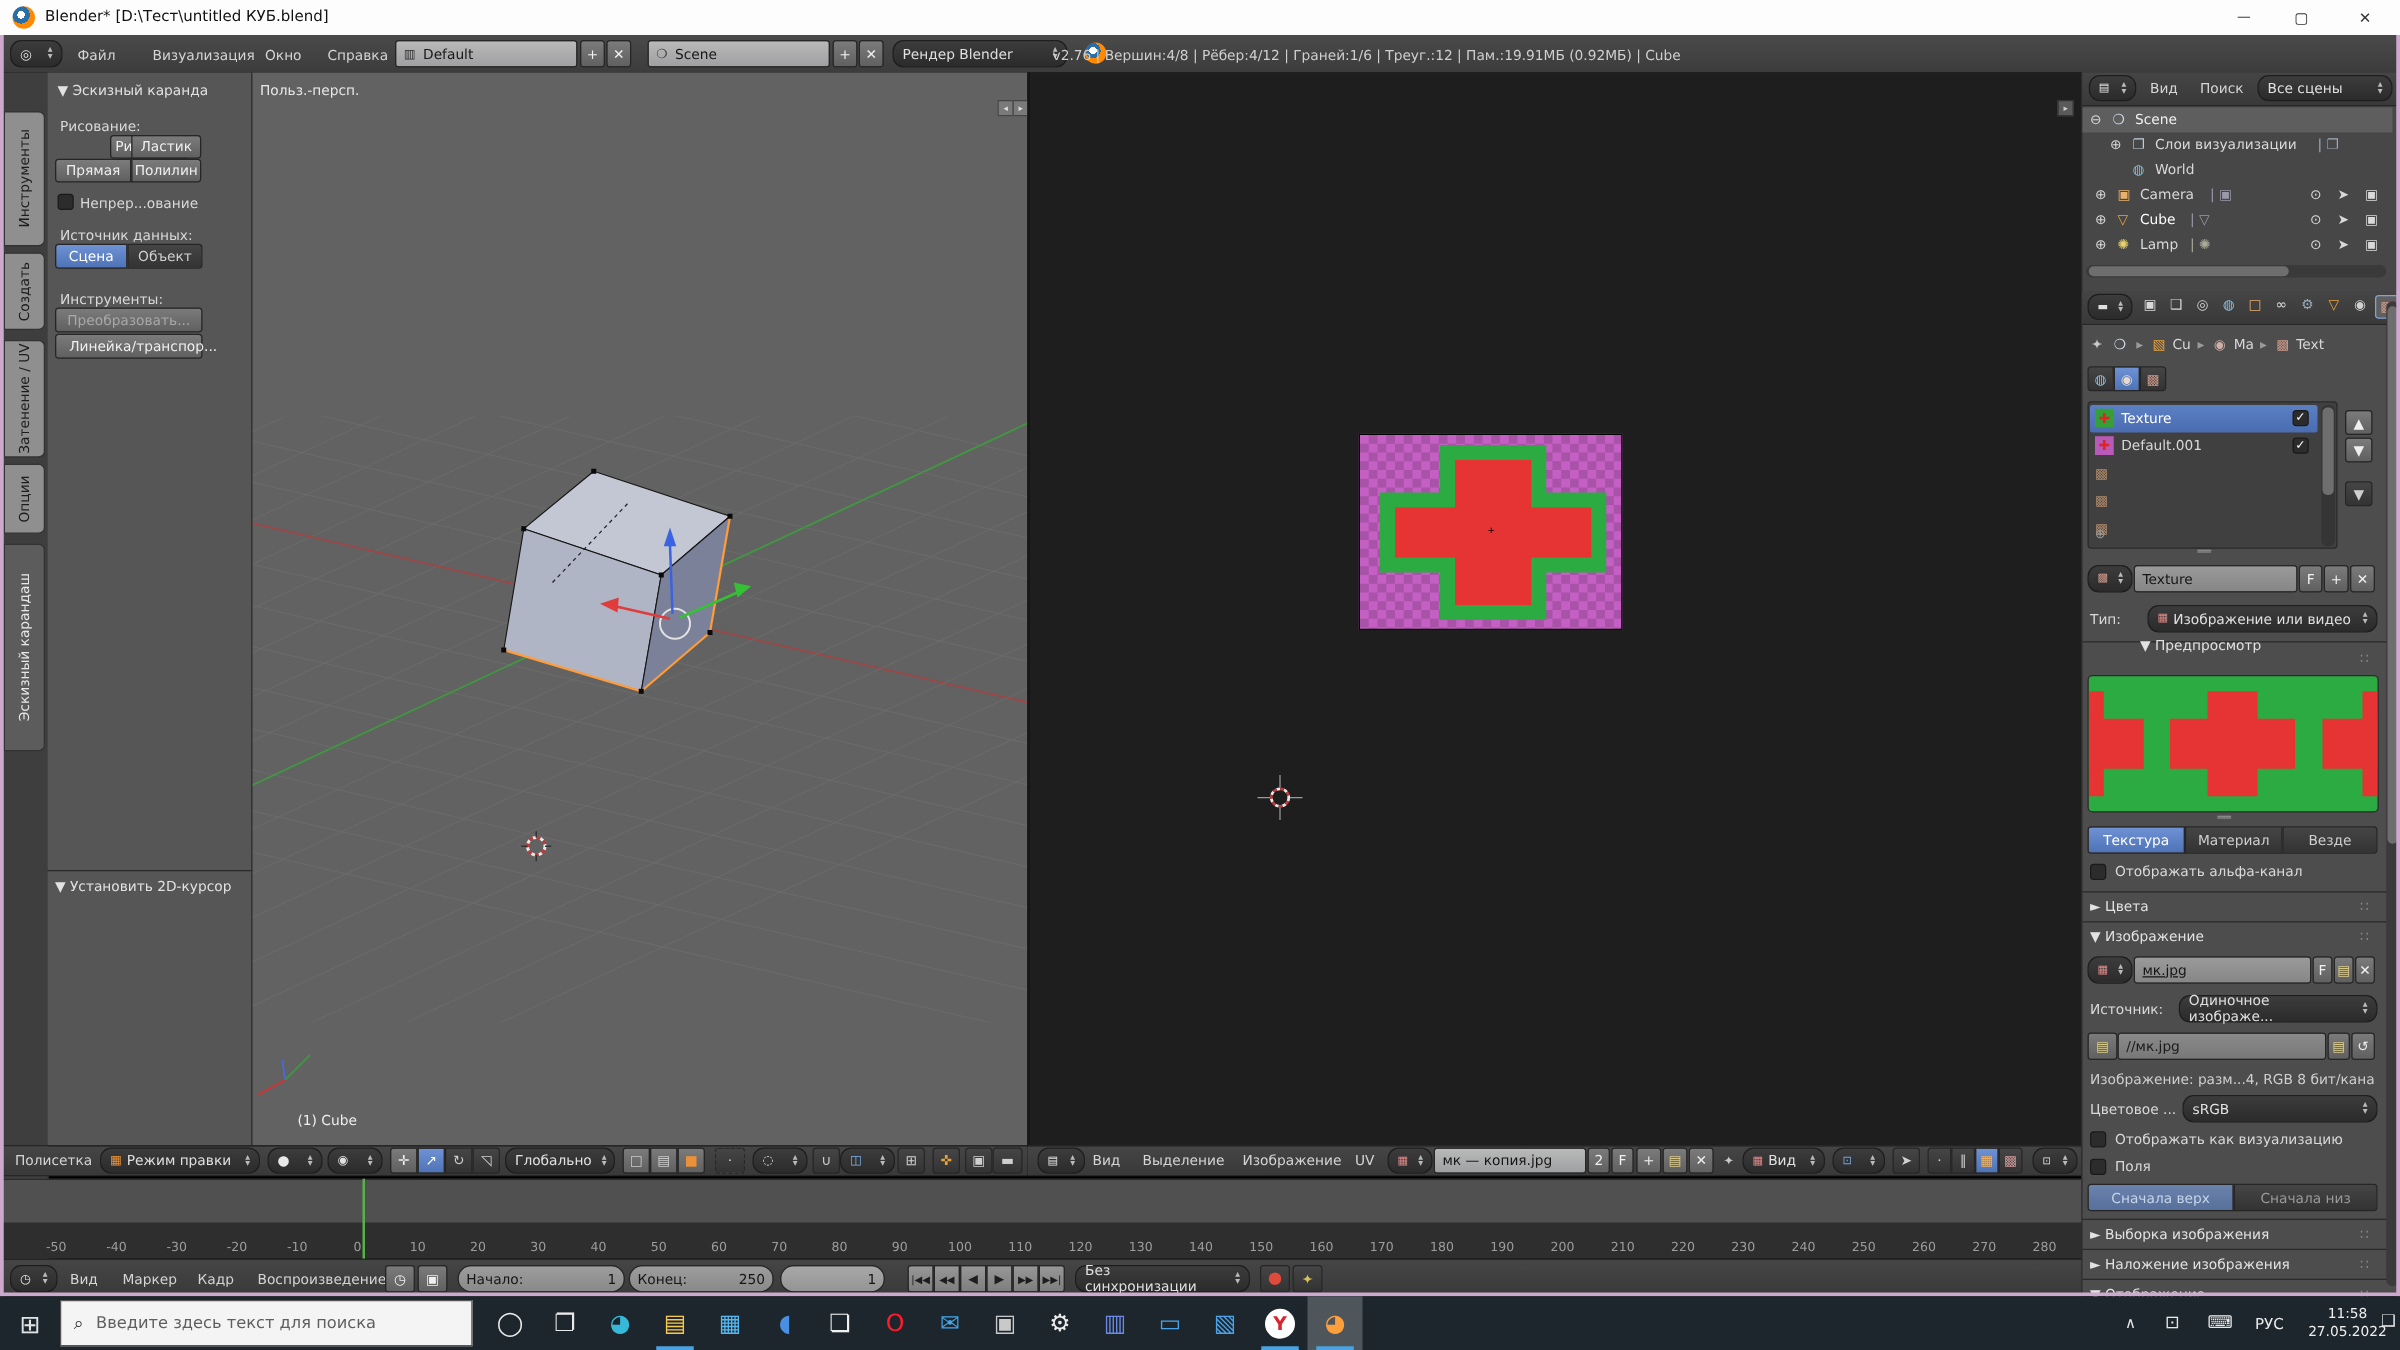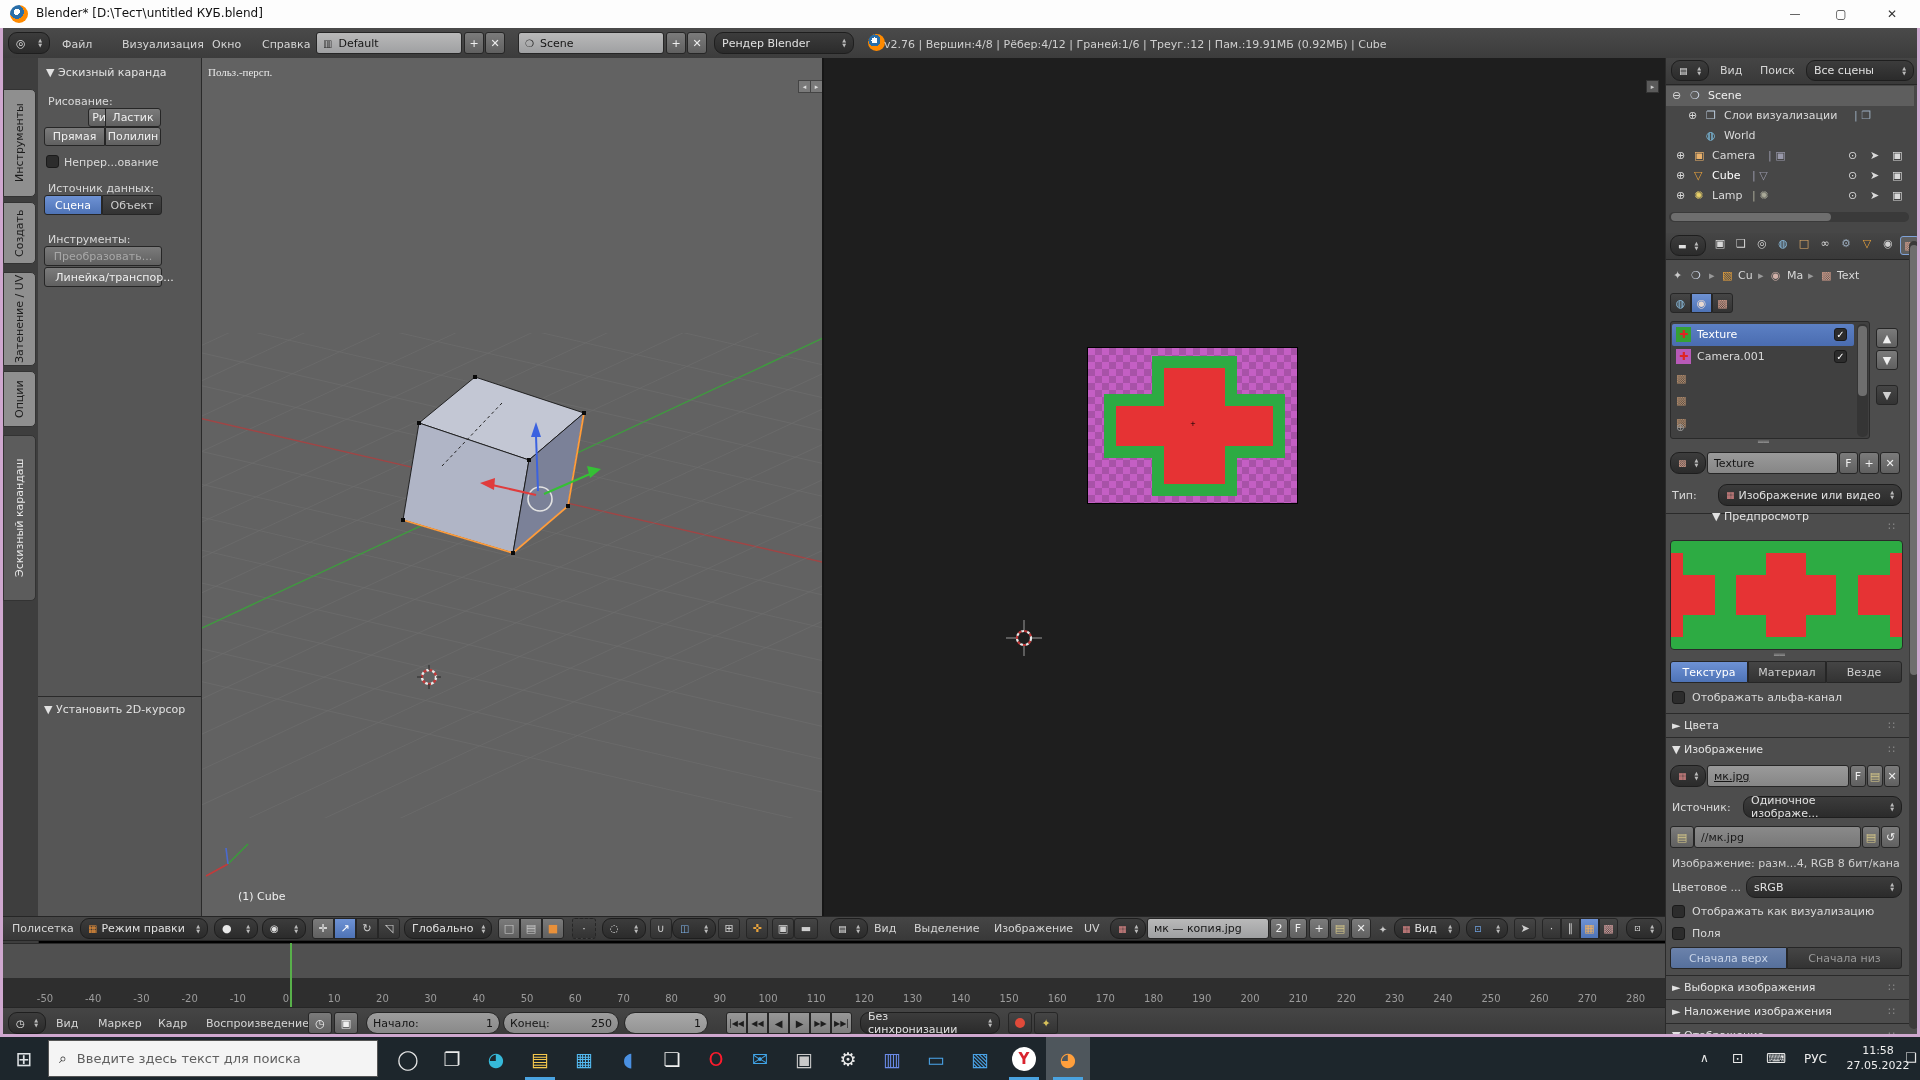--- a/index.html
+++ b/index.html
@@ -64,21 +64,21 @@
   <div class="abs fld" style="left:518px;top:4px;width:146px;height:22px;gap:6px;">
       <span style="font-size:10px;color:#333;">❍</span>
       <span>Scene</span>
     </div>
   <div class="abs btn" style="left:666px;top:4px;width:20px;height:22px;">+</div>
   <div class="abs btn" style="left:687px;top:4px;width:20px;height:22px;">✕</div>
   <div class="abs dd" style="left:714px;top:4px;width:140px;height:22px;">
       <span>Рендер Blender</span>
     </div>
   <div class="abs ic" style="left:868px;top:6px;width:17px;height:17px;border-radius:50%;background:radial-gradient(circle at 38% 38%,#fff 0 3px,#2a6ea8 3px 6px,#ff8a00 6px);"></div>
-  <div class="abs t" style="left:884px;top:10px;color:#cfcfcf;">v2.76 | Вершин:4/8 | Рёбер:4/12 | Граней:1/6 | Треуг.:12 | Пам.:19.91МБ (0.92МБ) | Cube</div>
+  <div class="abs t" style="left:842px;top:10px;color:#cfcfcf;">v2.76 | Вершин:4/8 | Рёбер:4/12 | Граней:1/6 | Треуг.:12 | Пам.:19.91МБ (0.92МБ) | Cube</div>
 </div>
 
 <div class="abs" style="left:0;top:58px;width:38px;height:979px;background:#3e3e3e;border-right:1px solid #2a2a2a;">
   <div class="vtab" style="top:31px;height:108px;">Инструменты</div>
   <div class="vtab" style="top:144px;height:62px;">Создать</div>
   <div class="vtab" style="top:214px;height:94px;">Затенение / UV</div>
   <div class="vtab" style="top:313px;height:56px;">Опции</div>
   <div class="vtab act" style="top:377px;height:166px;">Эскизный карандаш</div>
 </div>
 
@@ -178,21 +178,21 @@
       <line x1="215" y1="619" x2="220" y2="619" stroke="#333" stroke-width="1.2"></line>
       <line x1="234" y1="619" x2="239" y2="619" stroke="#333" stroke-width="1.2"></line>
     </g>
 
     <g>
       <line x1="26" y1="806" x2="4" y2="818" stroke="#c23b3b" stroke-width="1.6"></line>
       <line x1="26" y1="806" x2="46" y2="786" stroke="#3a9a3a" stroke-width="1.6"></line>
       <line x1="26" y1="806" x2="24" y2="790" stroke="#4a6ad0" stroke-width="1.6"></line>
     </g>
   </svg>
-  <div class="abs t" style="left:6px;top:8px;color:#e8e8e8;font-family:Liberation Serif, serif;">Польз.-персп.</div>
+  <div class="abs t" style="left:6px;top:8px;color:#e8e8e8;">Польз.-персп.</div>
   <div class="abs t" style="left:36px;top:832px;color:#efefef;">(1) Cube</div>
   <div class="abs ic" style="left:596px;top:22px;width:11px;height:11px;background:#7a7a7a;border:1px solid #444;color:#ddd;font-size:7px;">◂</div>
   <div class="abs ic" style="left:608px;top:22px;width:11px;height:11px;background:#7a7a7a;border:1px solid #444;color:#ddd;font-size:7px;">▸</div>
 </div>
 
 <div class="abs" style="left:0;top:916px;width:822px;height:25px;background:linear-gradient(#454545,#393939);border-top:1px solid #262626;border-bottom:1px solid #262626;box-sizing:border-box;">
   <div class="abs menu" style="left:12px;top:5px;">Полисетка</div>
   <div class="abs dd" style="left:80px;top:1px;width:128px;height:21px;">
       <span style="color:#e8903a;font-size:10px;">▦</span>
       <span>Режим правки</span>
@@ -380,21 +380,21 @@
   <div class="abs btn dark ic" style="left:46px;top:60px;width:21px;height:20px;border-radius:0 3px 3px 0;color:#c98;">▩</div>
 
   <div class="abs" style="left:4px;top:88px;width:200px;height:118px;background:#404040;border:1px solid #2a2a2a;border-radius:3px;box-sizing:border-box;overflow:hidden;">
     <div class="abs" style="left:1px;top:2px;width:182px;height:22px;background:linear-gradient(#5c80c4,#4a6cb0);border-radius:2px;">
       <span class="abs ic" style="left:4px;top:3px;width:15px;height:15px;background:#35a035;color:#e02424;font-size:11px;font-weight:bold;">✚</span>
       <span class="abs t" style="left:25px;top:4px;color:#fff;">Texture</span>
       <span class="abs chk" style="left:162px;top:4px;">✓</span>
     </div>
     <div class="abs" style="left:1px;top:24px;width:182px;height:22px;">
       <span class="abs ic" style="left:4px;top:3px;width:15px;height:15px;background:#b85ab8;color:#e02424;font-size:11px;font-weight:bold;">✚</span>
-      <span class="abs t" style="left:25px;top:4px;">Camera.001</span>
+      <span class="abs t" style="left:25px;top:4px;">Default.001</span>
       <span class="abs chk" style="left:162px;top:4px;">✓</span>
     </div>
     <span class="abs t" style="left:5px;top:50px;color:#b08a6a;">▩</span>
     <span class="abs t" style="left:5px;top:72px;color:#b08a6a;">▩</span>
     <span class="abs t" style="left:5px;top:94px;color:#b08a6a;">▩</span>
     <span class="abs t" style="left:5px;top:100px;color:#9a9a9a;font-size:10px;">⊕</span>
     <div class="abs" style="left:186px;top:2px;width:11px;height:113px;background:#353535;border-radius:5px;">
       <div class="abs" style="left:1px;top:2px;width:9px;height:70px;background:#6e6e6e;border-radius:4px;"></div>
     </div>
   </div>

